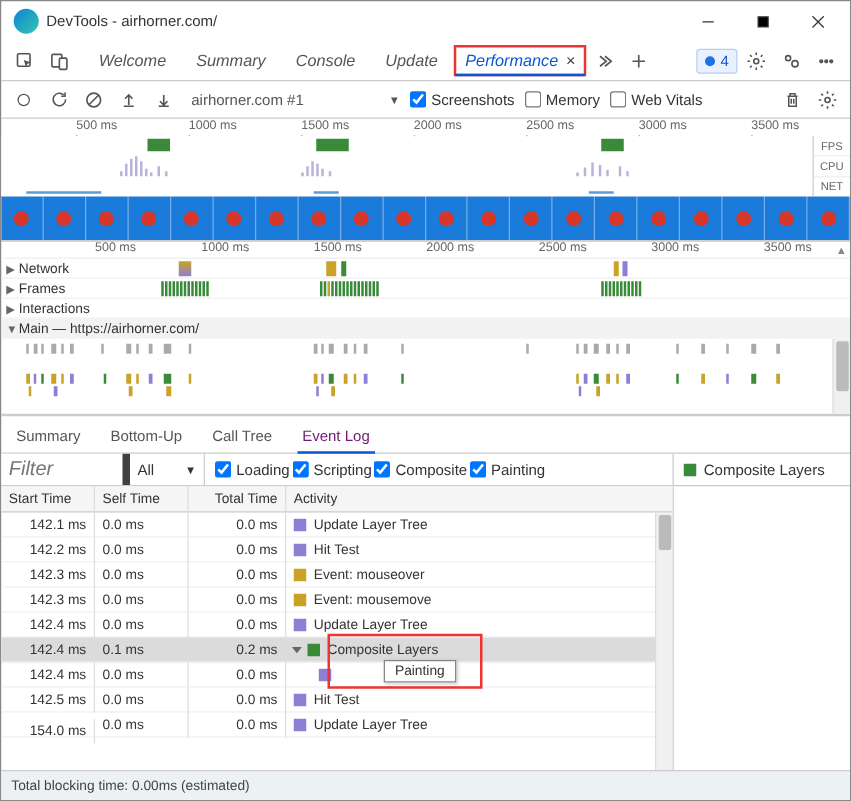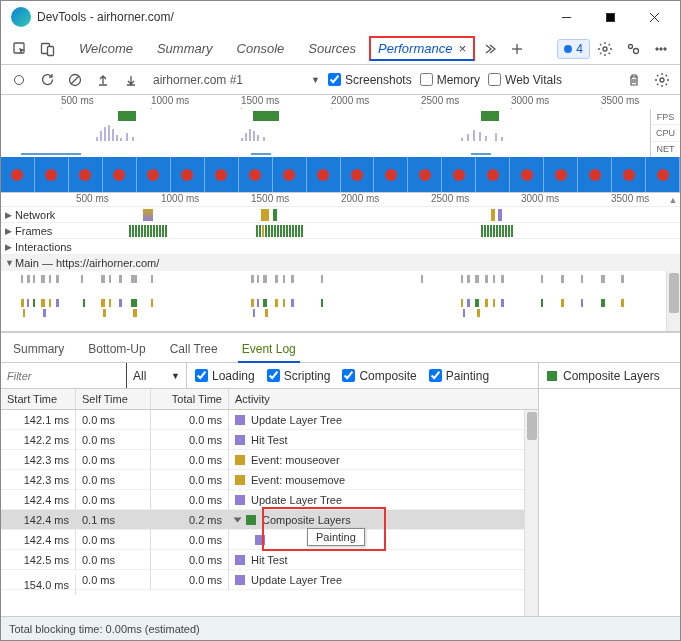--- a/index.html
+++ b/index.html
@@ -78,29 +78,29 @@
   .flame.g { background:#aaa; }
   .flame.y { background:#c9a227; }
   .flame.p { background:#8f7fd4; }
   .flame.gr { background:#3a8a3a; }
   .main-scroll { position:absolute; right:0; top:0; bottom:0; width:14px; background:#f0f0f0; border-left:1px solid #ddd; }
   .main-scroll .thl { position:absolute; width:10px; left:2px; background:#bbb; border-radius:2px; }
   
   
   .detail-tabs { height:30px; display:flex; align-items:flex-end; padding:0 8px; gap:16px; border-bottom:1px solid #ccc; }
   .dtab { padding:6px 4px; font-size:12px; color:#555; position:relative; }
-  .dtab.active { color:#4d7c0f; }
+  .dtab.active { color:#701a75; }
   .dtab.active::after { content:""; position:absolute; left:0; right:0; bottom:-1px; height:2px; background:#0b57d0; }
   
   
   .filter-row { height:26px; display:flex; align-items:center; border-bottom:1px solid #ccc; }
-  .filter-box { width:126px; padding:4px 6px; border:none; border-right:1px solid #404040; font-size:11px; font-style:italic; color:#888; height:100%; }
+  .filter-box { width:103px; padding:4px 6px; border:none; border-right:6px solid #404040; font-size:16px; font-style:italic; color:#888; height:100%; }
   .cat-select { width:60px; padding:0 6px; display:flex; align-items:center; justify-content:space-between; font-size:12px; border-right:1px solid #ccc; height:100%; }
   .cat-select .tri { font-size:9px; }
-  .filter-chks { display:flex; align-items:center; gap:12px; padding:0 8px; flex:1; }
+  .filter-chks { display:flex; align-items:center; gap:2px; padding:0 8px; flex:1; }
   .side-legend { width:142px; border-left:1px solid #ccc; height:100%; display:flex; align-items:center; padding:0 8px; gap:6px; font-size:12px; }
   .legend-sq { width:10px; height:10px; background:#3a8a3a; }
   
   
   .event-area { display:flex; flex:1; overflow:hidden; }
   .event-table { flex:1; display:flex; flex-direction:column; overflow:hidden; position:relative; }
   .eth { display:flex; background:#f5f5f5; border-bottom:1px solid #ccc; font-size:11px; color:#333; }
   .eth .col, .row .col { padding:4px 6px; border-right:1px solid #ddd; overflow:hidden; white-space:nowrap; }
   .eth .col:last-child, .row .col:last-child { border-right:none; }
   .c-start { width:75px; text-align:left; }
@@ -168,21 +168,21 @@
     <div class="tab">
         <span>Welcome</span>
       </div>
     <div class="tab">
         <span>Summary</span>
       </div>
     <div class="tab">
         <span>Console</span>
       </div>
     <div class="tab">
-        <span>Sources</span>
+        <span>Update</span>
       </div>
     <div class="tab active highlight">
       <span>Performance</span>
       <span class="close">×</span>
     </div>
   </div>
   <div class="icon-btn">
       <svg width="14" height="14" viewBox="0 0 14 14">
         <path d="M4 3 L9 7 L4 11" stroke-width="1.3"></path>
         <path d="M8 3 L13 7 L8 11" stroke-width="1.3"></path>

